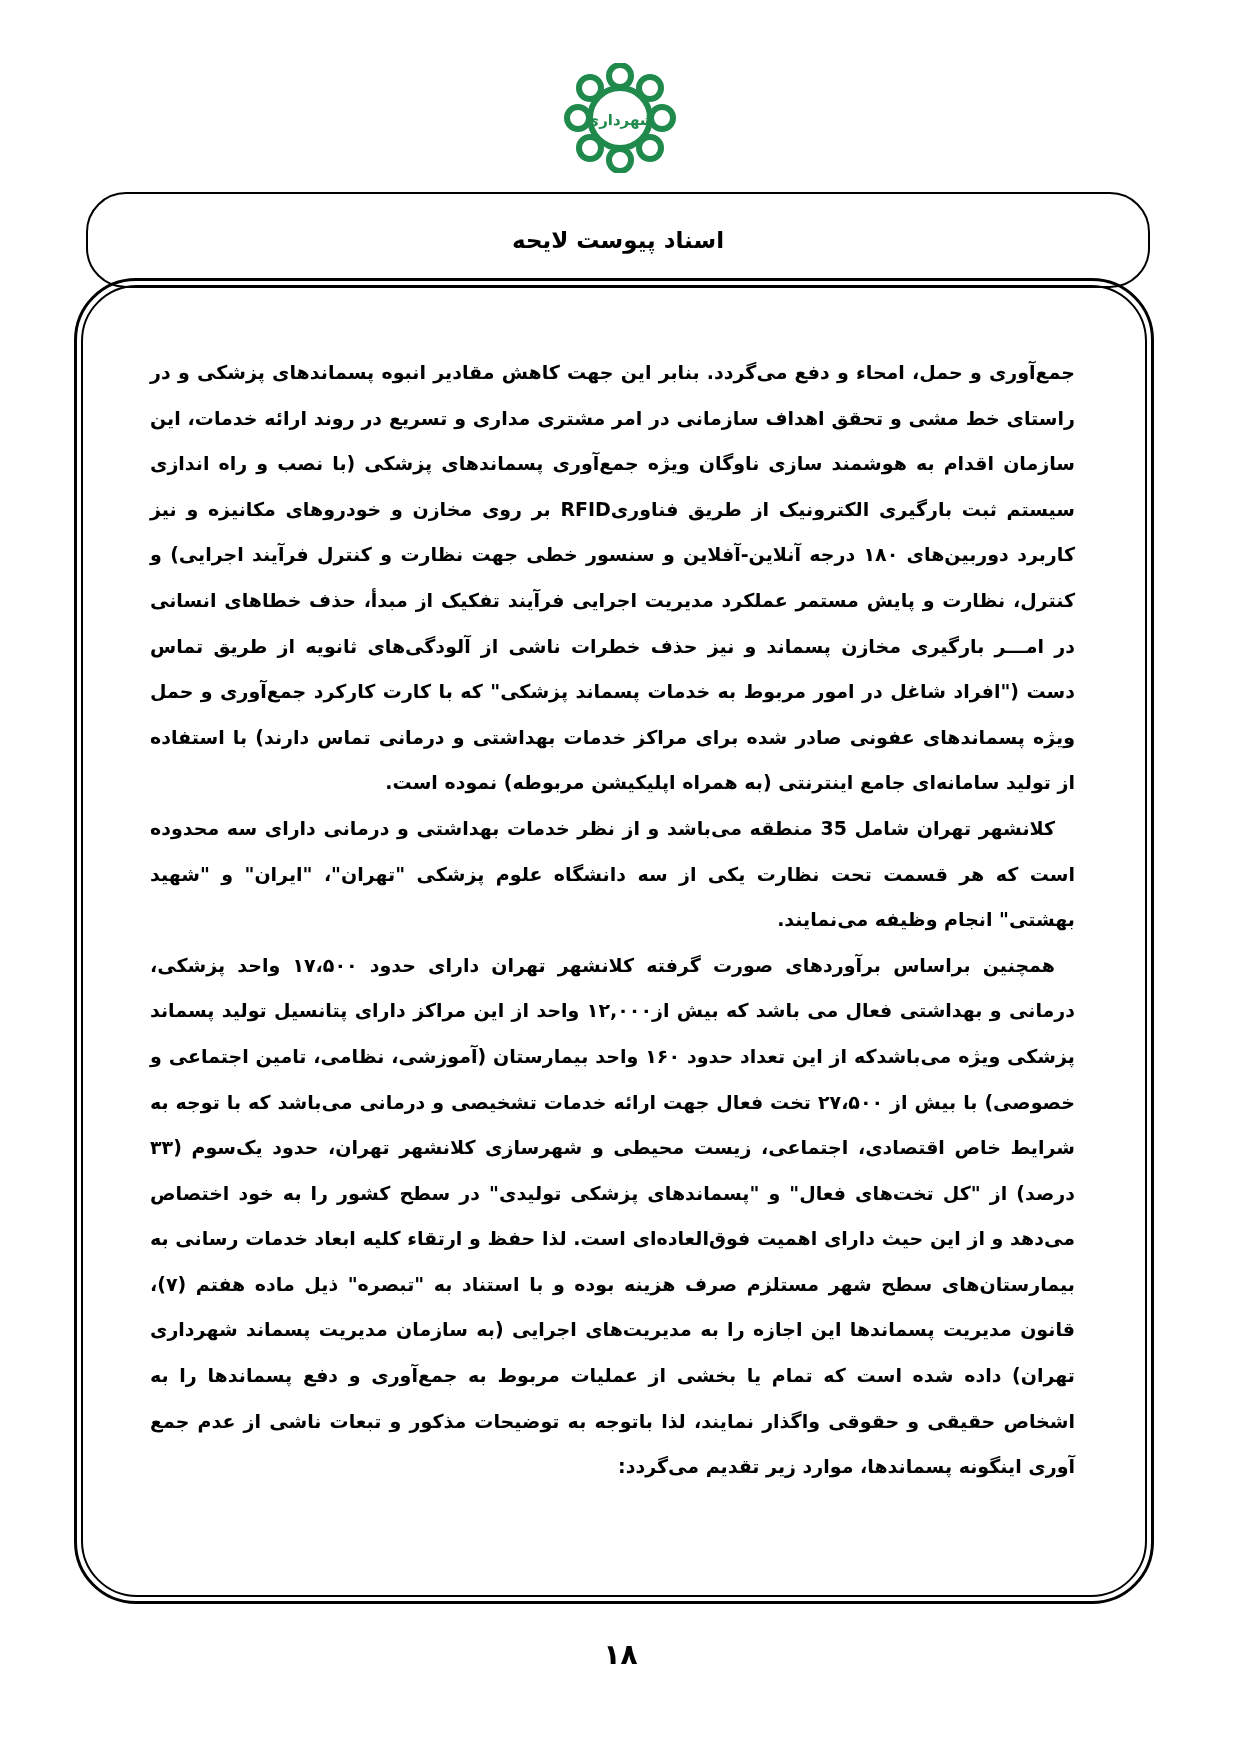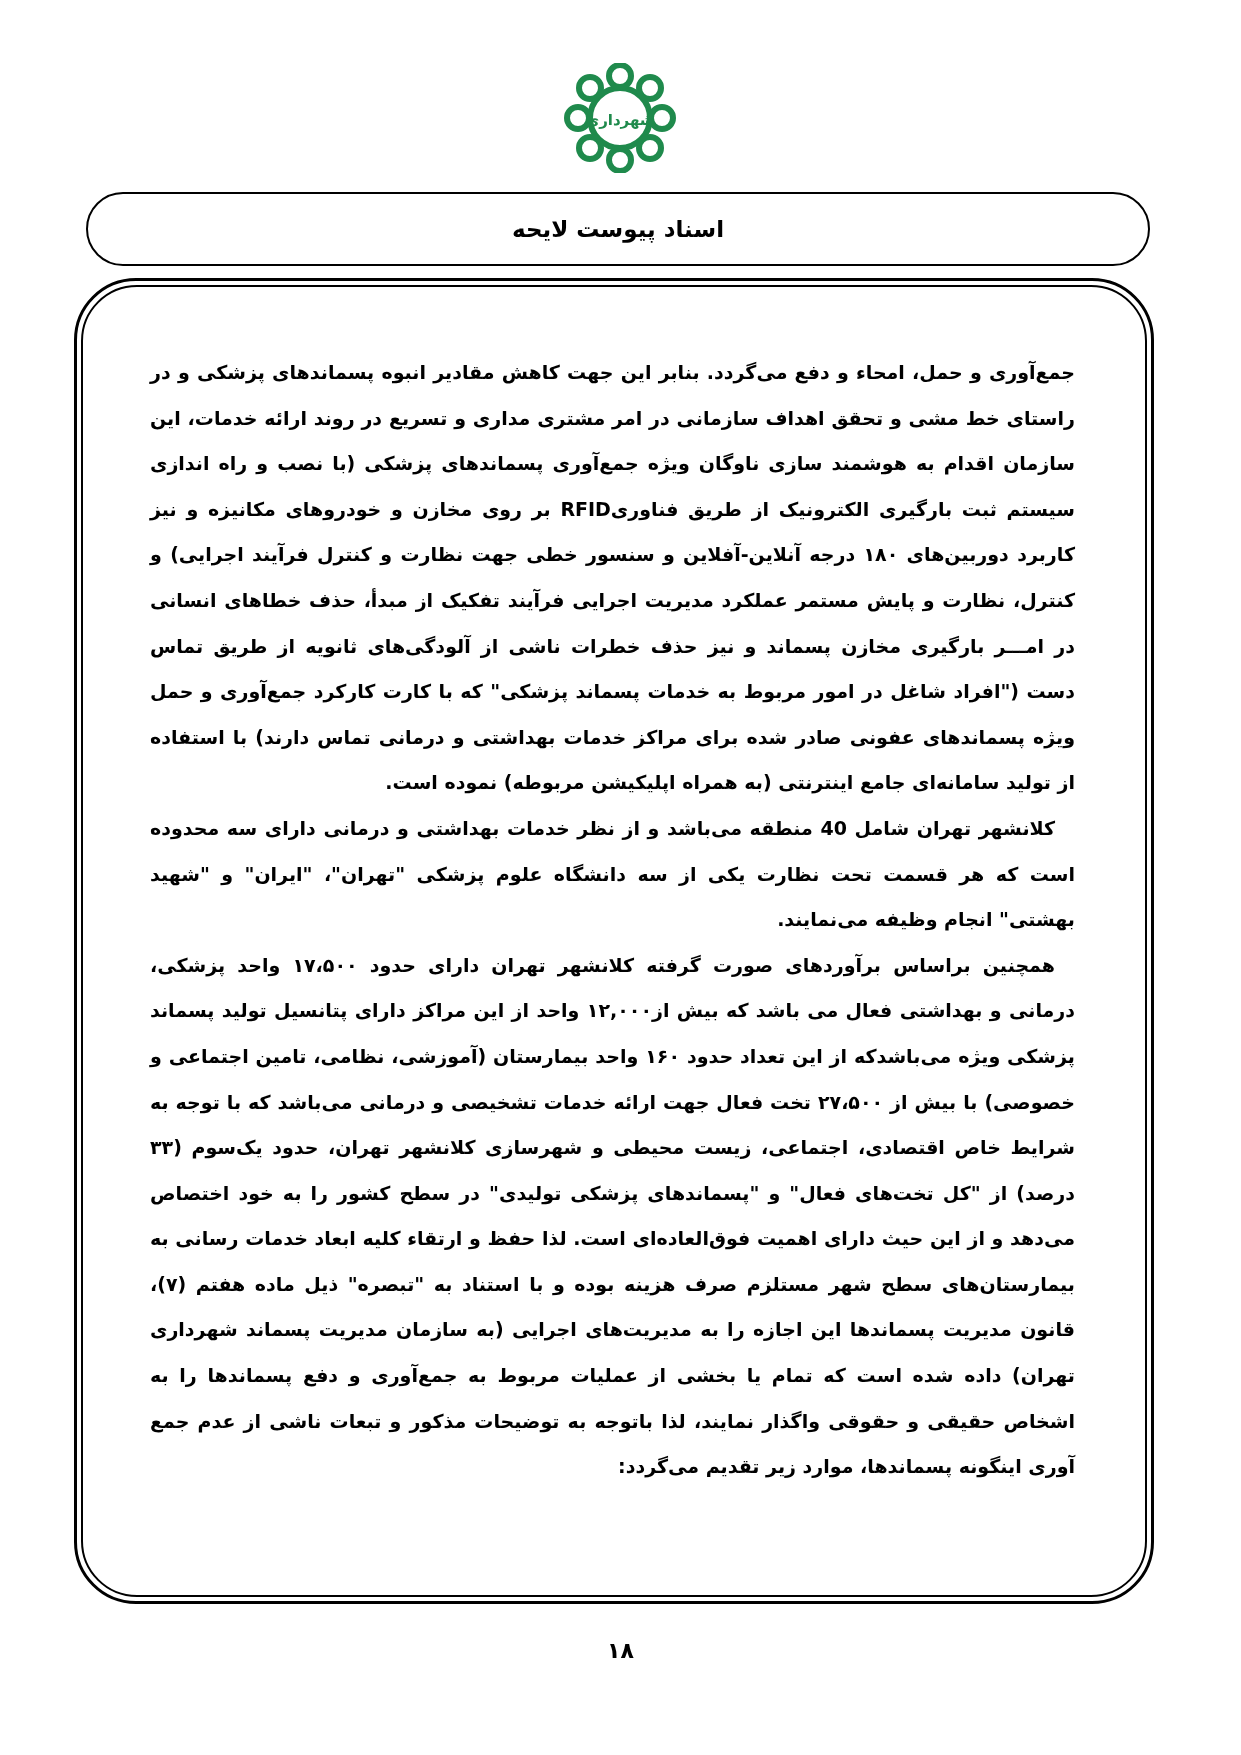--- a/index.html
+++ b/index.html
@@ -1,20 +1,20 @@
 <!DOCTYPE html>
 <html><head>
 <meta charset="utf-8">
 <style>
   html, body { margin: 0; padding: 0; background: #ffffff; }
   body { width: 1241px; height: 1755px; position: relative; overflow: hidden;
          font-family: "DejaVu Sans", "Liberation Sans", sans-serif; color: #000; }
   .logo { position: absolute; left: 555px; top: 63px; width: 130px; height: 110px; }
   .header-pill {
-    position: absolute; left: 86px; top: 192px; width: 1064px; height: 74px;
+    position: absolute; left: 86px; top: 192px; width: 1064px; height: 96px;
     border: 2.5px solid #000; border-radius: 40px; box-sizing: border-box;
     display: flex; align-items: center; justify-content: center;
   }
   .header-title { font-size: 23px; font-weight: bold; direction: rtl; }
   .frame-outer {
     position: absolute; left: 74px; top: 278px; width: 1080px; height: 1326px;
     border: 3px solid #000; border-radius: 62px; box-sizing: border-box;
   }
   .frame-inner {
     position: absolute; left: 4px; top: 4px; right: 4px; bottom: 4px;
@@ -22,21 +22,21 @@
   }
   .content {
     position: absolute; left: 150px; top: 350px; width: 925px;
     direction: rtl; text-align: justify; text-align-last: right;
     font-size: 19px; font-weight: bold; line-height: 45.6px;
   }
   .content p { margin: 0; }
   .content p.indent { text-indent: 20px; }
   .page-number {
     position: absolute; left: 0; right: 0; top: 1638px; text-align: center;
-    font-size: 22px; font-weight: bold; direction: rtl;
+    font-size: 28px; font-weight: bold; direction: rtl;
   }
 </style>
 </head>
 <body>
 
 <div class="logo">
   <svg width="130" height="110" viewBox="0 0 130 110">
     <g fill="none" stroke="#1f8a4c" stroke-width="6">
       <circle cx="65" cy="55" r="30"></circle>
       <circle cx="65" cy="13" r="11"></circle>
@@ -55,17 +55,17 @@
 <div class="header-pill">
   <span class="header-title">اسناد پیوست لایحه</span>
 </div>
 
 <div class="frame-outer">
   <div class="frame-inner"></div>
 </div>
 
 <div class="content">
   <p>جمع‌آوری و حمل، امحاء و دفع می‌گردد. بنابر این جهت کاهش مقادیر انبوه پسماندهای پزشکی و در راستای خط مشی و تحقق اهداف سازمانی در امر مشتری مداری و تسریع در روند ارائه خدمات، این سازمان اقدام به هوشمند سازی ناوگان ویژه جمع‌آوری پسماندهای پزشکی (با نصب و راه اندازی سیستم ثبت بارگیری الکترونیک از طریق فناوریRFID  بر روی مخازن و خودروهای مکانیزه و نیز کاربرد دوربین‌های ۱۸۰ درجه آنلاین-آفلاین و سنسور خطی جهت نظارت و کنترل فرآیند اجرایی) و کنترل، نظارت و پایش مستمر عملکرد مدیریت اجرایی فرآیند تفکیک از مبدأ، حذف خطاهای انسانی در امـــر بارگیری مخازن پسماند و نیز حذف خطرات ناشی از آلودگی‌های ثانویه از طریق تماس دست ("افراد شاغل در امور مربوط به خدمات پسماند پزشکی" که با کارت کارکرد جمع‌آوری و حمل ویژه پسماندهای عفونی صادر شده برای مراکز خدمات بهداشتی و درمانی تماس دارند) با استفاده از  تولید سامانه‌ای جامع اینترنتی (به همراه اپلیکیشن مربوطه) نموده است.</p>
-  <p class="indent">کلانشهر تهران شامل 40 منطقه می‌باشد و از نظر خدمات بهداشتی و درمانی دارای سه محدوده است که هر قسمت تحت نظارت یکی از سه دانشگاه علوم پزشکی "تهران"، "ایران" و "شهید بهشتی" انجام وظیفه می‌نمایند.</p>
+  <p class="indent">کلانشهر تهران شامل 35 منطقه می‌باشد و از نظر خدمات بهداشتی و درمانی دارای سه محدوده است که هر قسمت تحت نظارت یکی از سه دانشگاه علوم پزشکی "تهران"، "ایران" و "شهید بهشتی" انجام وظیفه می‌نمایند.</p>
   <p class="indent">همچنین براساس برآوردهای صورت گرفته کلانشهر تهران دارای حدود ۱۷،۵۰۰ واحد پزشکی، درمانی و بهداشتی فعال می باشد که بیش از۱۲,۰۰۰ واحد از این مراکز دارای پتانسیل تولید پسماند پزشکی ویژه می‌باشدکه از این تعداد حدود ۱۶۰ واحد بیمارستان (آموزشی، نظامی، تامین اجتماعی و خصوصی) با بیش از ۲۷،۵۰۰ تخت فعال جهت ارائه خدمات تشخیصی و درمانی می‌باشد که با توجه به شرایط خاص اقتصادی، اجتماعی، زیست محیطی و شهرسازی کلانشهر تهران، حدود یک‌سوم (۳۳ درصد) از "کل تخت‌های فعال" و "پسماندهای پزشکی تولیدی" در سطح کشور را به خود اختصاص می‌دهد و از این حیث دارای اهمیت فوق‌العاده‌ای است. لذا حفظ و ارتقاء کلیه ابعاد خدمات رسانی به بیمارستان‌های سطح شهر مستلزم صرف هزینه بوده و با استناد به "تبصره" ذیل ماده هفتم (۷)، قانون مدیریت پسماندها این اجازه را به مدیریت‌های اجرایی (به سازمان مدیریت پسماند شهرداری تهران) داده شده است که تمام یا بخشی از عملیات مربوط به جمع‌آوری و دفع پسماندها را به اشخاص حقیقی و حقوقی واگذار نمایند، لذا باتوجه به توضیحات مذکور و تبعات ناشی از عدم جمع آوری اینگونه پسماندها، موارد زیر تقدیم می‌گردد:</p>
 </div>
 
 <div class="page-number">۱۸</div>
 
 </body></html>

